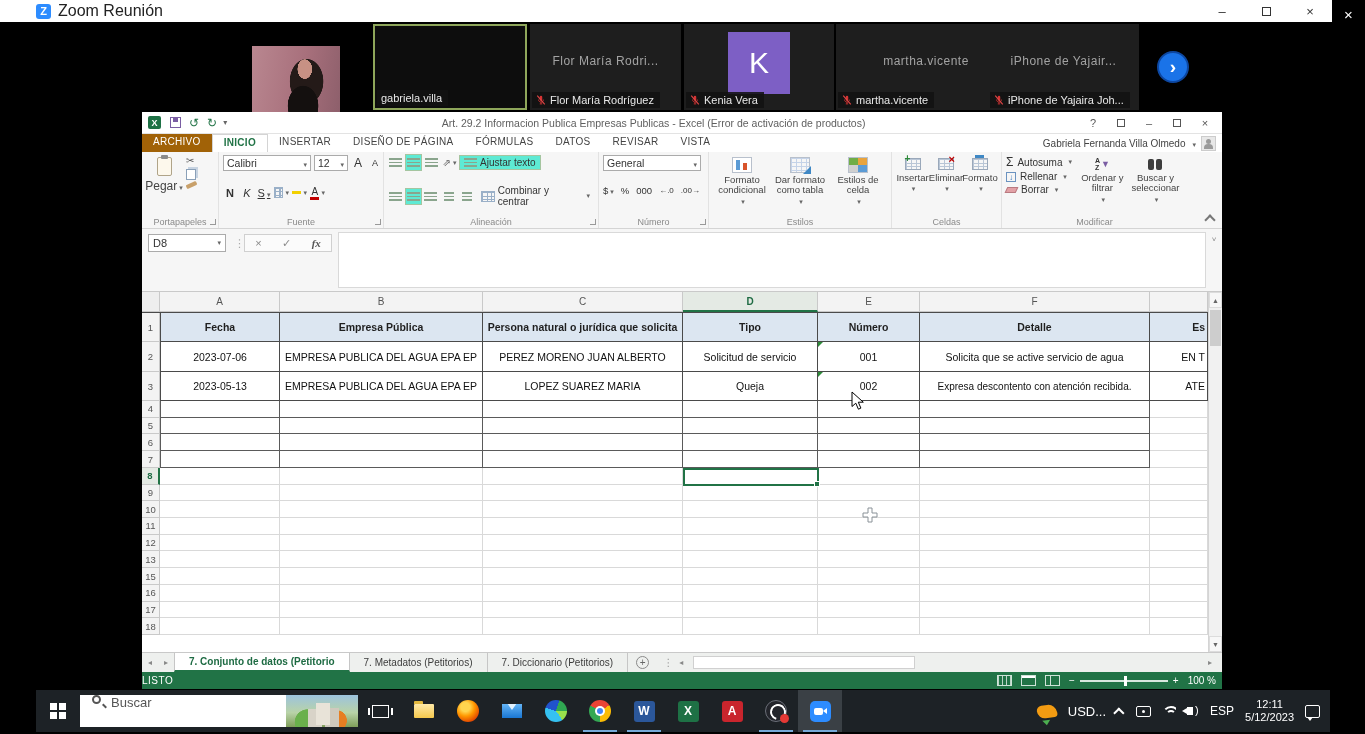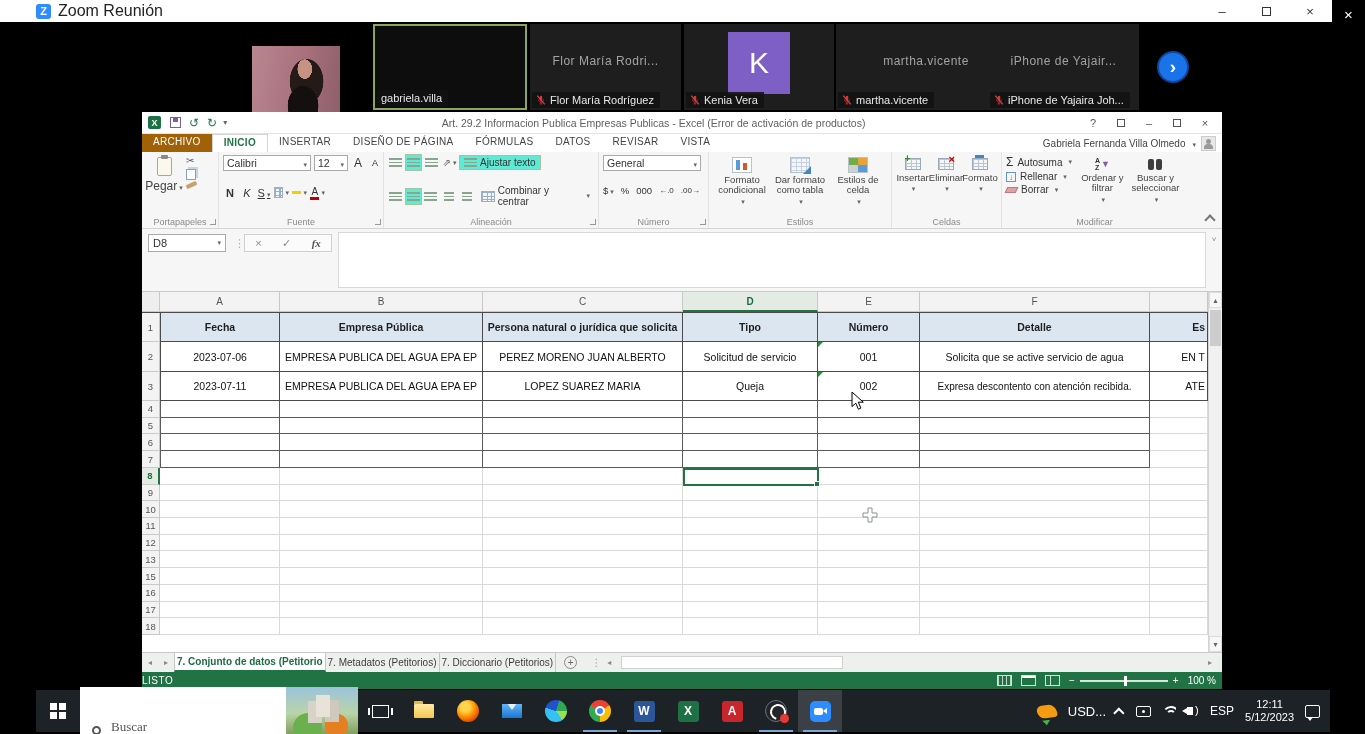--- a/index.html
+++ b/index.html
@@ -142,21 +142,21 @@
   .selection::after { content:""; position:absolute; right:-3px; bottom:-3px; width:4px; height:4px; background:#217346; border:1px solid #fff; }
 
   .vscroll { position:absolute; left:1066px; top:180px; width:14px; height:360px; background:#f1f1f1; border-left:1px solid #d4d4d4; }
   .vsa { height:16px; display:flex; align-items:center; justify-content:center; font-size:7px; color:#666; background:#f7f7f7; border:1px solid #dcdcdc; }
   .vsa.bottom { position:absolute; bottom:0; left:0; right:0; }
   .vthumb { position:absolute; left:1px; right:1px; top:18px; height:36px; background:#cdcdcd; }
 
   
   .xsheets { position:absolute; left:0; top:540px; width:100%; height:20px; background:#eef0ee; border-top:1px solid #c9c9c9; display:flex; align-items:stretch; font-size:10px; color:#444; }
   .snav { width:16px; display:flex; align-items:center; justify-content:center; color:#888; font-size:8px; }
-  .stab { display:flex; align-items:center; padding:0 2px; border-right:1px solid #c6c6c6; color:#3c3c3c; }
+  .stab { display:flex; align-items:center; padding:0 14px; border-right:1px solid #c6c6c6; color:#3c3c3c; }
   .stab.active { background:#fff; color:#1e6b43; font-weight:bold; border-bottom:2px solid #217346; border-left:1px solid #c6c6c6; }
   .saddc { width:13px; height:13px; margin:3px 6px 0 8px; border:1px solid #8a8a8a; border-radius:50%; color:#666; font-size:10px; line-height:11px; text-align:center; }
   .sdots { margin-left:8px; display:flex; align-items:center; color:#999; }
   .hstrack { margin:3px 0 3px 4px; width:222px; background:#fff; border:1px solid #d0d0d0; }
   .snav.far { margin-left:auto; margin-right:4px; }
 
   
   .xstatus { position:absolute; left:0; top:560px; width:100%; height:17px; background:#217346; color:#fff; display:flex; align-items:center; font-size:10px; }
   .xstatus .mode { letter-spacing:.5px; }
   .stright { margin-left:auto; display:flex; align-items:center; gap:9px; margin-right:6px; }
@@ -166,21 +166,21 @@
   .zslider { display:flex; align-items:center; gap:5px; }
   .ztrack { width:88px; height:2px; background:#d8e8df; position:relative; }
   .zthumb { position:absolute; left:50%; top:-4px; width:3px; height:10px; background:#fff; }
 
   
   .taskbar { position:absolute; left:36px; top:690px; width:1294px; height:42px; background:#1d2226; display:flex; align-items:center; }
   .titem { width:44px; height:42px; display:flex; align-items:center; justify-content:center; position:relative; }
   .titem.ul::after { content:""; position:absolute; left:5px; right:5px; bottom:0; height:2px; background:#76a9d8; }
   .titem.activeapp { background:#3a4045; }
   .winlogo { width:7px; height:7px; background:#fff; box-shadow:9px 0 #fff, 0 9px #fff, 9px 9px #fff; margin:0 9px 9px 0; }
-  .tsearch { width:278px; height:48px; background:#fff; display:flex; align-items:flex-end; position:relative; overflow:hidden;font-family:Liberation Serif, serif; }
+  .tsearch { width:278px; height:32px; background:#fff; display:flex; align-items:flex-start; position:relative; overflow:hidden; }
   .sglass { width:9px; height:9px; border:2px solid #555; border-radius:50%; margin-left:12px; position:relative; flex:0 0 auto; }
   .sglass::after { content:""; position:absolute; left:8px; top:8px; width:5px; height:2px; background:#555; transform:rotate(45deg); }
   .stext { margin-left:10px; color:#555; font-size:13px; }
   .simg { position:absolute; right:0; top:0; width:72px; height:100%;
     background: radial-gradient(circle at 70% 80%, #e67e22 0 18%, transparent 19%),
                 radial-gradient(circle at 30% 85%, #6ab04c 0 22%, transparent 23%),
                 linear-gradient(180deg, #9cc3dd 0%, #b9d3a8 55%, #7f9e5a 100%); }
   .simg::before { content:""; position:absolute; left:30px; top:8px; width:14px; height:22px; background:#e8e3d8; box-shadow:-8px 6px 0 #d8d3c8, 9px 5px 0 #cfc9bd; }
   .tview { width:17px; height:13px; border:1.5px solid #fff; position:relative; }
   .tview::before { content:""; position:absolute; left:-5px; top:2px; width:2px; height:7px; background:#fff; }
@@ -562,21 +562,21 @@
         <div class="xc w1">EMPRESA PUBLICA DEL AGUA EPA EP</div>
         <div class="xc w2">PEREZ MORENO JUAN ALBERTO</div>
         <div class="xc w3">Solicitud de servicio</div>
         <div class="xc w4 tri">001</div>
         <div class="xc w5">Solicita que se active servicio de agua</div>
         <div class="xc w6 partialcell">EN T</div>
       </div>
 
       <div class="xrow drow drow3">
         <div class="rh">3</div>
-        <div class="xc w0">2023-07-11</div>
+        <div class="xc w0">2023-05-13</div>
         <div class="xc w1">EMPRESA PUBLICA DEL AGUA EPA EP</div>
         <div class="xc w2">LOPEZ SUAREZ MARIA</div>
         <div class="xc w3">Queja</div>
         <div class="xc w4 tri">002</div>
         <div class="xc w5" style="font-size:10px;">Expresa descontento con atención recibida.</div>
         <div class="xc w6 partialcell">ATE</div>
       </div>
 
       <div>
           <div class="xrow dark" style="height: 16.73px;">

